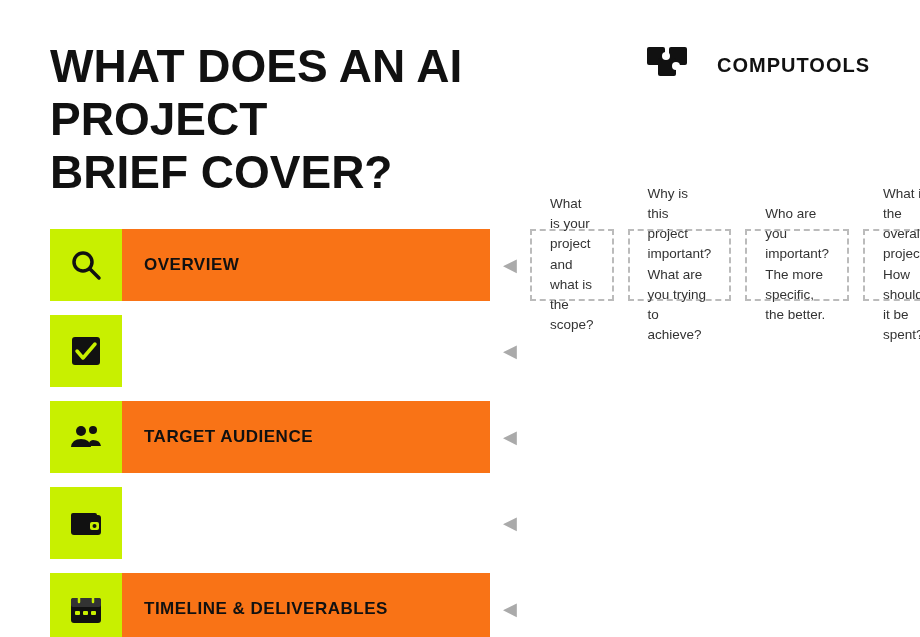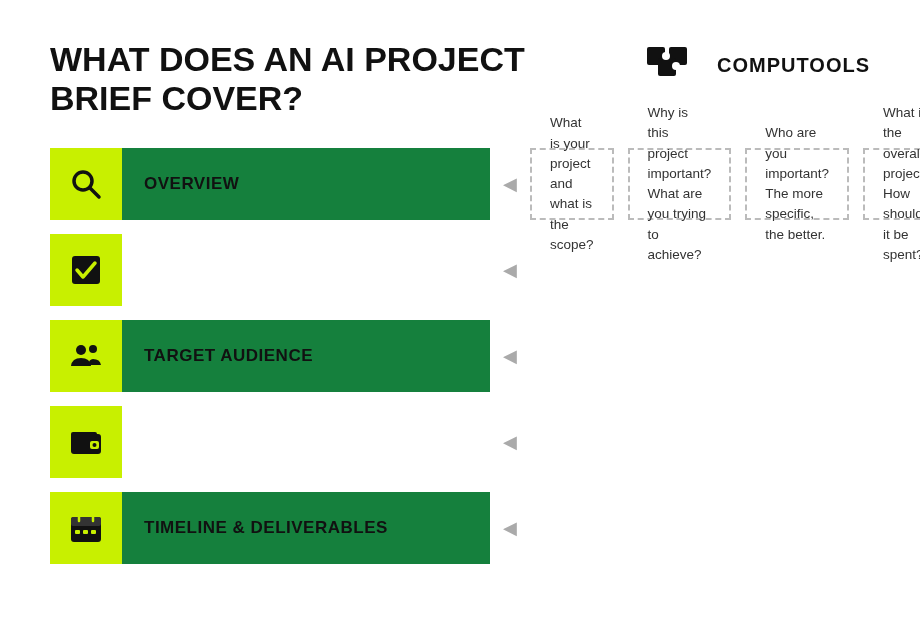--- a/index.html
+++ b/index.html
@@ -17,21 +17,21 @@
       position: relative;
     }
     
     .header {
       display: flex;
       justify-content: space-between;
       align-items: flex-start;
       margin-bottom: 30px;
     }
     .main-title {
-      font-size: 34px;
+      font-size: 46px;
       font-weight: 900;
       color: #111111;
       line-height: 1.15;
       text-transform: uppercase;
       max-width: 500px;
     }
     .logo-area {
       display: flex;
       align-items: center;
       gap: 22px;
@@ -76,21 +76,21 @@
       flex-shrink: 0;
     }
     .item-icon-box svg {
       width: 36px;
       height: 36px;
       fill: #111111;
     }
     .item-label-box {
       flex: 1;
       height: 72px;
-      background: #15803d;
+      background: #f97316;
       display: flex;
       align-items: center;
       padding-left: 22px;
     }
     .item-label {
       font-size: 17px;
       font-weight: 700;
       color: #111111;
       text-transform: uppercase;
       letter-spacing: 0.5px;

